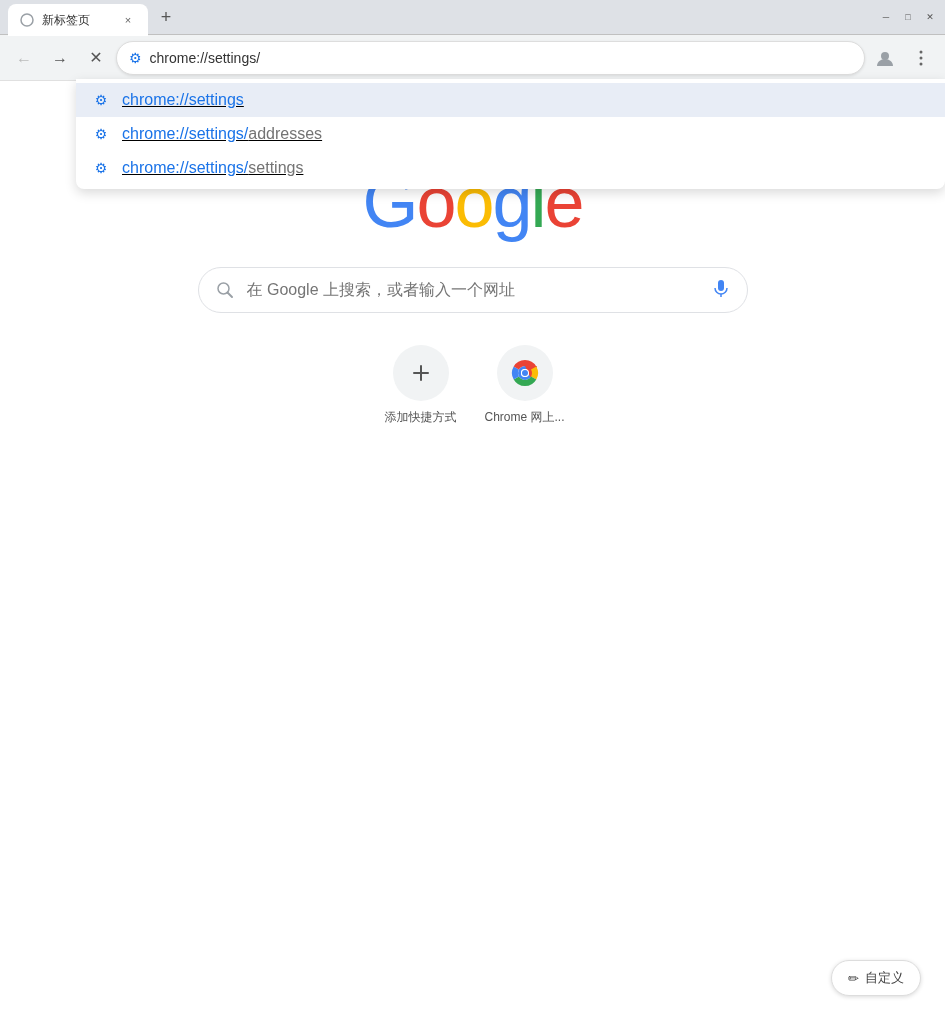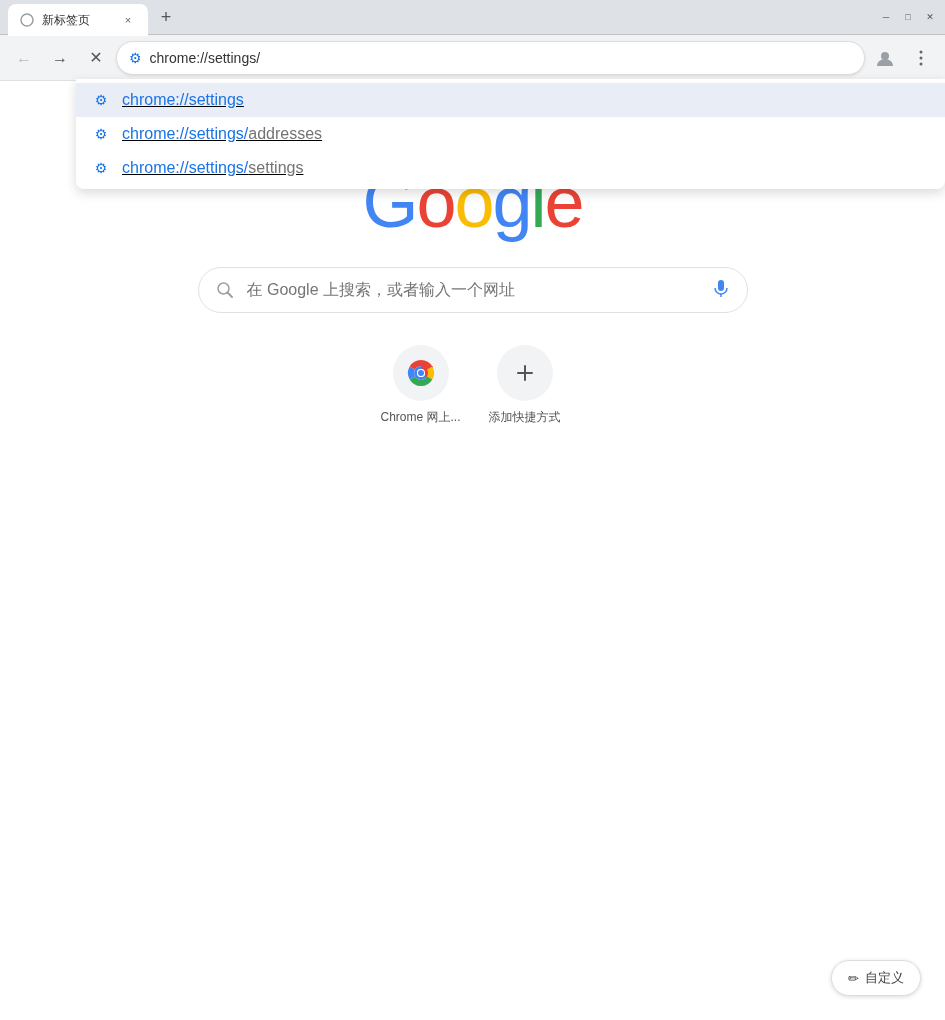--- a/index.html
+++ b/index.html
@@ -393,20 +393,30 @@
         <path d="M4 10a6 6 0 0012 0" stroke="#4285f4" stroke-width="1.5" fill="none"></path>
         <line x1="10" y1="16" x2="10" y2="19" stroke="#4285f4" stroke-width="1.5"></line>
       </svg>
     </span>
   </div>
 
   <div class="shortcuts">
 
     <div class="shortcut-item">
       <div class="shortcut-icon-wrapper">
+        <svg width="24" height="24" viewBox="0 0 24 24">
+          <line x1="12" y1="5" x2="12" y2="19" stroke="#555" stroke-width="2" stroke-linecap="round"></line>
+          <line x1="5" y1="12" x2="19" y2="12" stroke="#555" stroke-width="2" stroke-linecap="round"></line>
+        </svg>
+      </div>
+      <span class="shortcut-label">添加快捷方式</span>
+    </div>
+
+    <div class="shortcut-item">
+      <div class="shortcut-icon-wrapper">
 
         <svg class="chrome-icon" viewBox="0 0 32 32">
           <circle cx="16" cy="16" r="7" fill="#4285f4"></circle>
           <circle cx="16" cy="16" r="4" fill="white"></circle>
 
           <path d="M16 9 L27.8 9 A13 13 0 0 1 21.6 20.4 Z" fill="#ea4335"></path>
           <path d="M21.6 20.4 L15.4 9 A13 13 0 0 1 27.8 9 Z" fill="#ea4335" opacity="0"></path>
 
           <path d="M16 3 A13 13 0 0 1 27.3 9.5 L22 12.5 A7 7 0 0 0 16 9 Z" fill="#ea4335"></path>
 
@@ -416,29 +426,19 @@
 
           <path d="M4.7 22.5 A13 13 0 0 1 4.7 9.5 L9.9 12.5 A7 7 0 0 0 9.9 19.5 Z" fill="#4285f4"></path>
 
           <path d="M4.7 9.5 A13 13 0 0 1 16 3 L16 9 A7 7 0 0 0 9.9 12.5 Z" fill="#ea4335"></path>
           <circle cx="16" cy="16" r="4" fill="white"></circle>
           <circle cx="16" cy="16" r="3" fill="#4285f4"></circle>
         </svg>
       </div>
       <span class="shortcut-label">Chrome 网上...</span>
     </div>
-
-    <div class="shortcut-item">
-      <div class="shortcut-icon-wrapper">
-        <svg width="24" height="24" viewBox="0 0 24 24">
-          <line x1="12" y1="5" x2="12" y2="19" stroke="#555" stroke-width="2" stroke-linecap="round"></line>
-          <line x1="5" y1="12" x2="19" y2="12" stroke="#555" stroke-width="2" stroke-linecap="round"></line>
-        </svg>
-      </div>
-      <span class="shortcut-label">添加快捷方式</span>
-    </div>
   </div>
 </div>
 
 <div class="customize-btn">
   <span>✏</span>
   <span>自定义</span>
 </div>
 
 </body></html>

